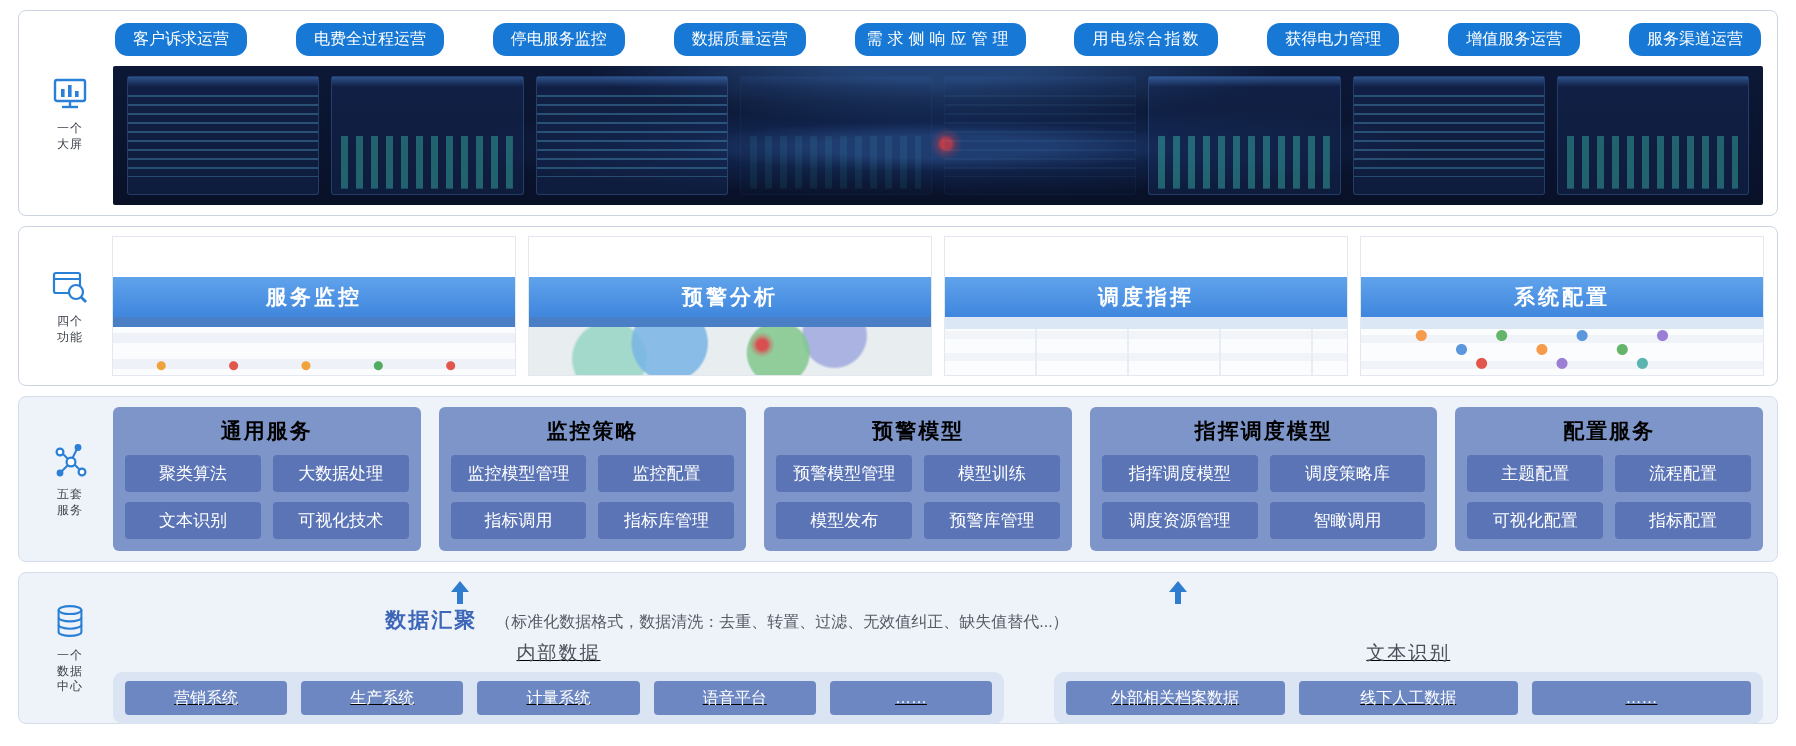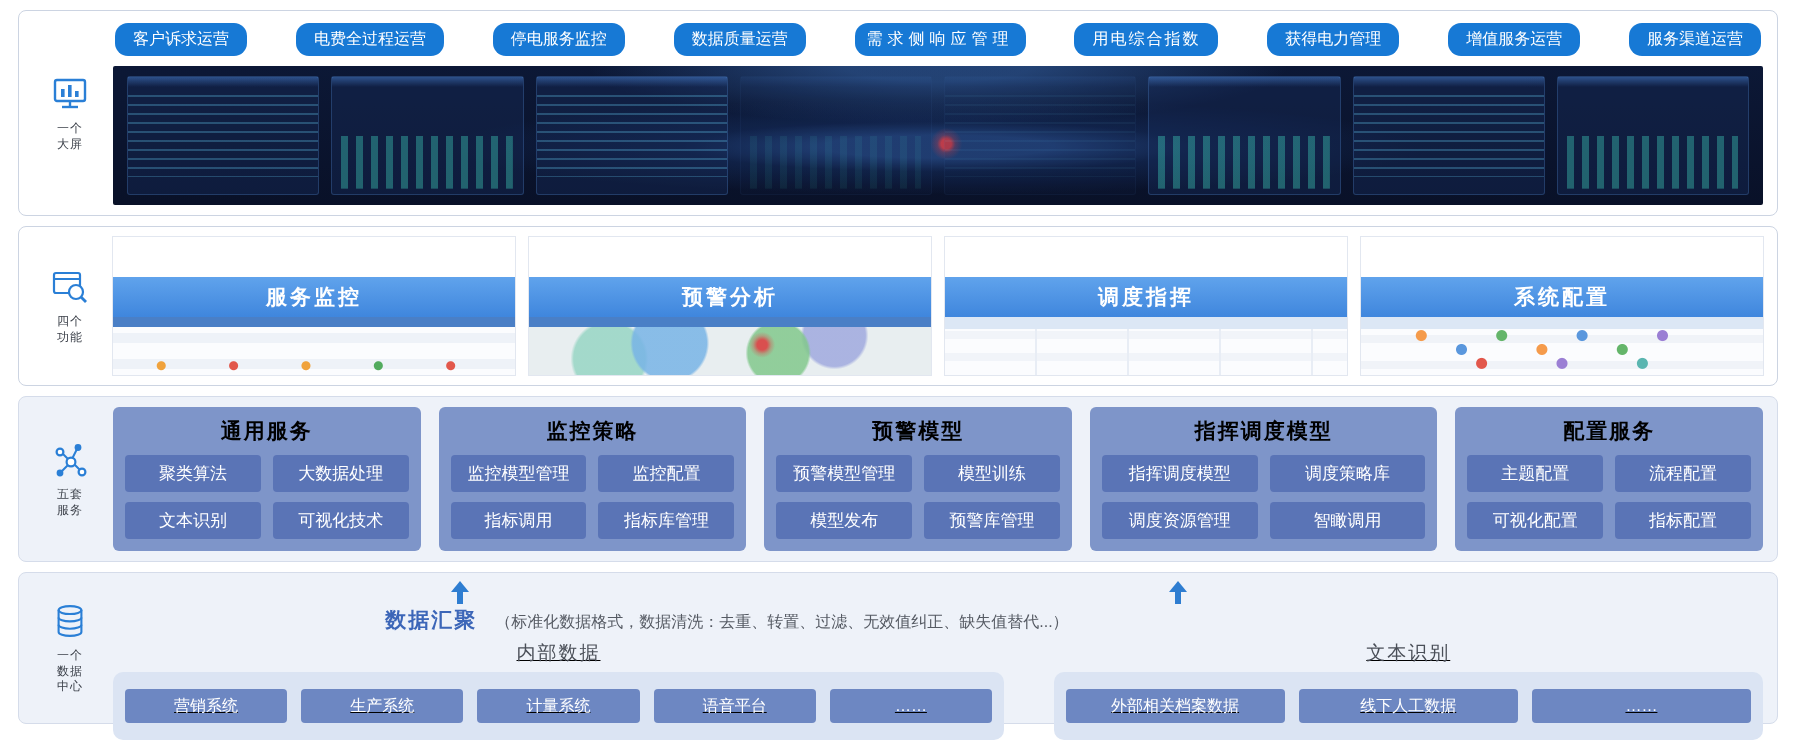--- a/index.html
+++ b/index.html
@@ -108,21 +108,21 @@
   .arrow1 { left:20.5%; }
   .arrow2 { left:64%; }
   .dc-title-row { margin:23px 0 4px 16.5%; display:flex; align-items:baseline; gap:18px; }
   .dc-title { color:#3c66b8; font-size:21px; font-weight:bold; letter-spacing:2px; }
   .dc-sub { color:#555a63; font-size:16px; }
   .dc-groups { display:flex; gap:3%; flex:1; margin-top:2px; }
   .dc-group { display:flex; flex-direction:column;text-decoration:underline; }
   .dc-left { width:54%; }
   .dc-right { width:43%; }
   .dc-group-title { text-align:center; color:#4a4f58; font-size:19px; letter-spacing:2px; margin-bottom:6px; }
-  .dc-box { background:#dbe4f3; border-radius:10px; padding:17px 12px; display:flex; gap:14px; flex:1; align-items:center; }
+  .dc-box { background:#dbe4f3; border-radius:10px; padding:9px 12px; display:flex; gap:14px; flex:1; align-items:center; }
   .dc-item { flex:1; background:#6d87c2; color:#fff; font-size:16px; display:flex; align-items:center; justify-content:center;
     border-radius:4px; height:34px; white-space:nowrap; padding:0 8px; }
 </style>
 </head>
 <body>
 
 <div class="page">
 
   <section class="sec sec1">
     <div class="rail">

